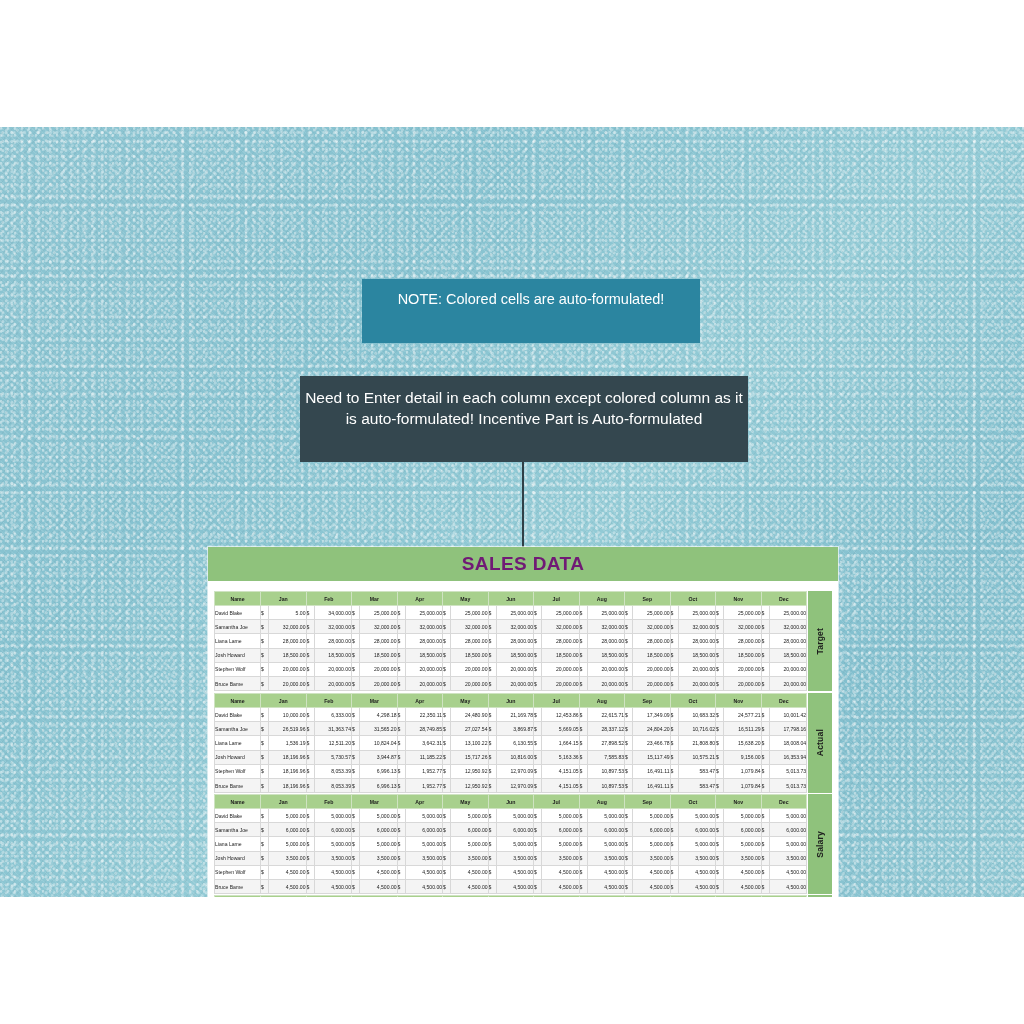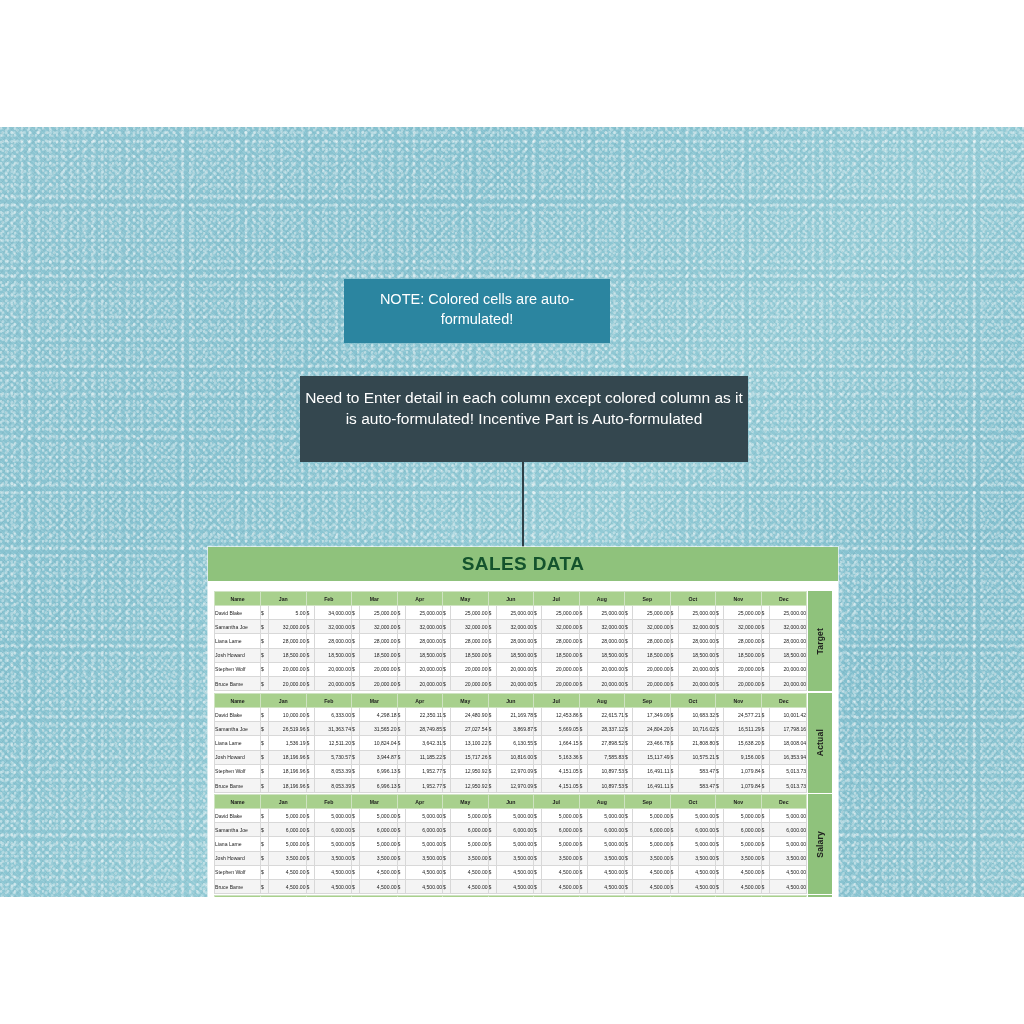--- a/index.html
+++ b/index.html
@@ -28,42 +28,42 @@
     background-image:
       repeating-linear-gradient(42deg, rgba(255,255,255,.10) 0 1px, transparent 1px 4px),
       repeating-linear-gradient(128deg, rgba(0,0,0,.035) 0 1px, transparent 1px 5px);
     pointer-events:none;
   }
 
   
   .callout{position:absolute;z-index:5;color:#fff;text-align:center;
     line-height:1.38;box-sizing:border-box;}
   #note-teal{
-    left:344px;top:152px;width:266px;height:64px;
+    left:362px;top:152px;width:338px;height:64px;
     background:#2b85a0;font-size:14.5px;padding:10px 16px;
   }
   #note-dark{
     left:300px;top:249px;width:448px;height:86px;
     background:#34474f;font-size:15.5px;padding:11px 4px;
   }
   .connector{position:absolute;z-index:4;background:#2f3f46;}
   #conn-v{left:522px;top:335px;width:2px;height:86px;}
 
   
   #card{
     position:absolute;left:208px;top:420px;width:630px;height:437px;
     background:#ffffff;z-index:6;box-sizing:border-box;
     box-shadow:0 0 0 1px rgba(255,255,255,.6);
   }
   #title-bar{
     position:absolute;left:0;top:0;width:630px;height:34px;
     background:#8fc27c;display:flex;align-items:center;justify-content:center;
   }
   #title-bar .t{
-    font-size:19px;font-weight:bold;color:#14532d;letter-spacing:.4px;
+    font-size:19px;font-weight:bold;color:#701a75;letter-spacing:.4px;
   }
 
   .block{position:absolute;left:6px;width:618px;display:flex;}
   .grid-wrap{width:592px;}
   .side{
     width:26px;margin-left:2px;background:#8fc27c;
     display:flex;align-items:center;justify-content:center;
   }
   .side span{
     writing-mode:vertical-rl;transform:rotate(180deg);

